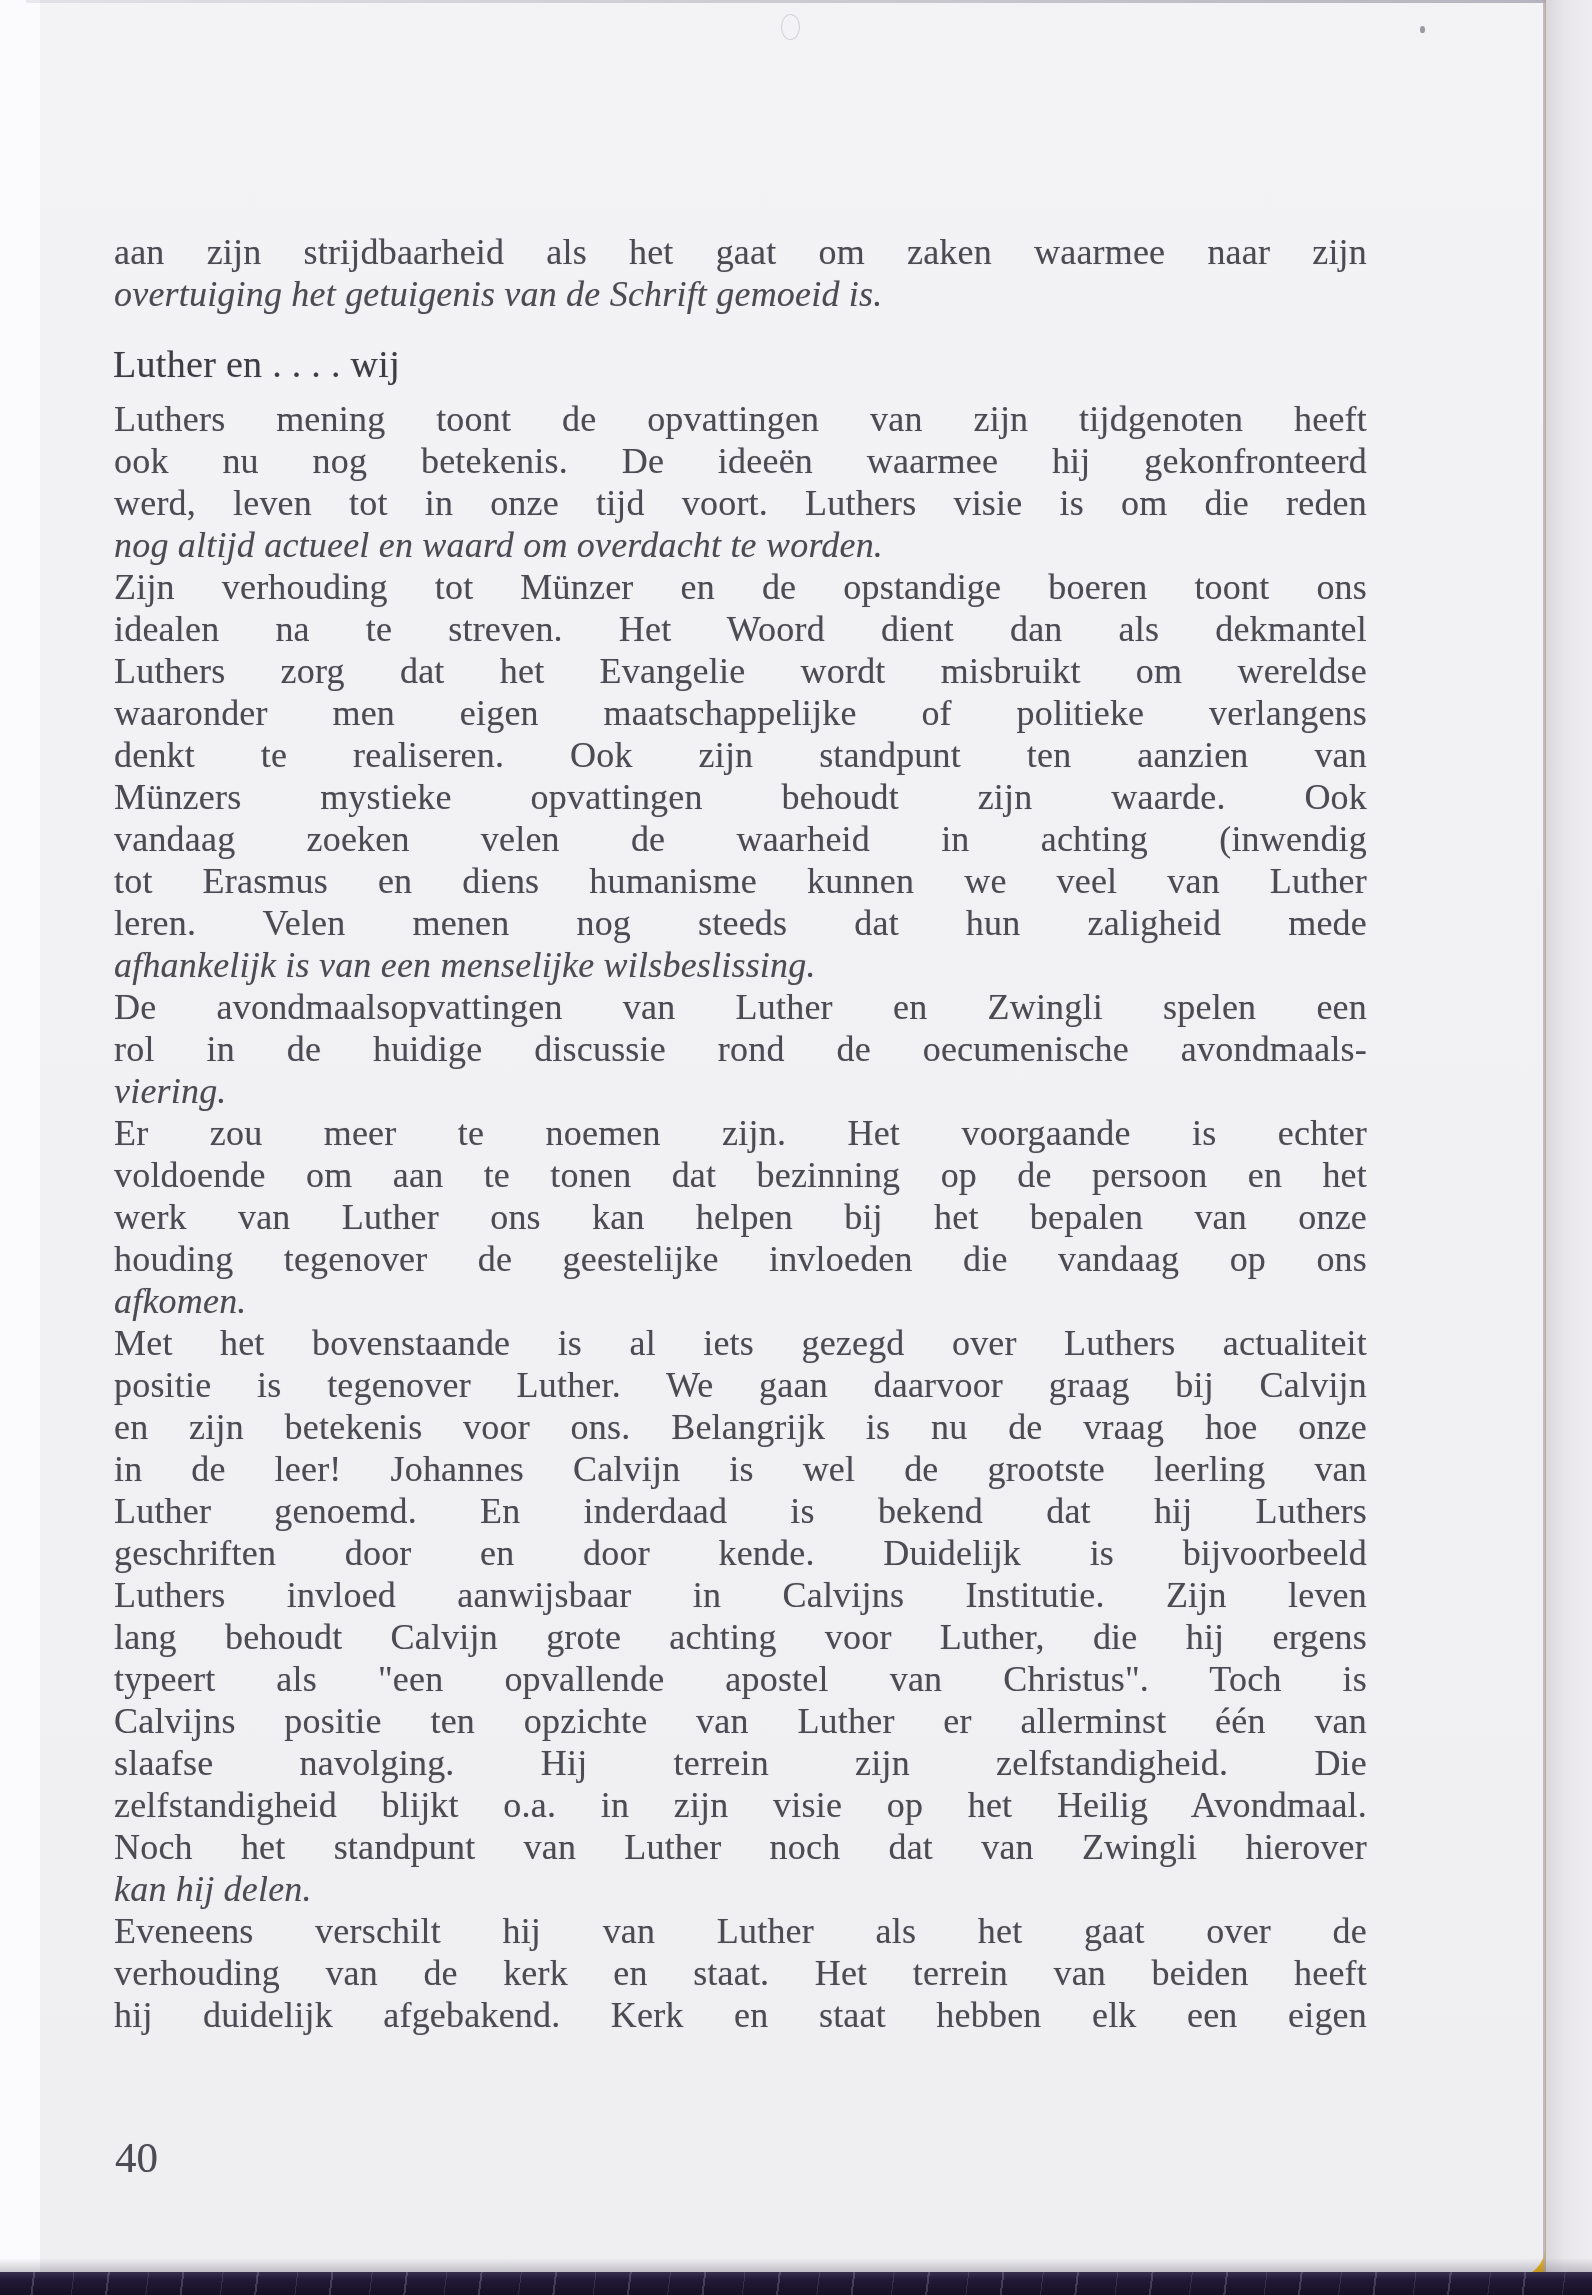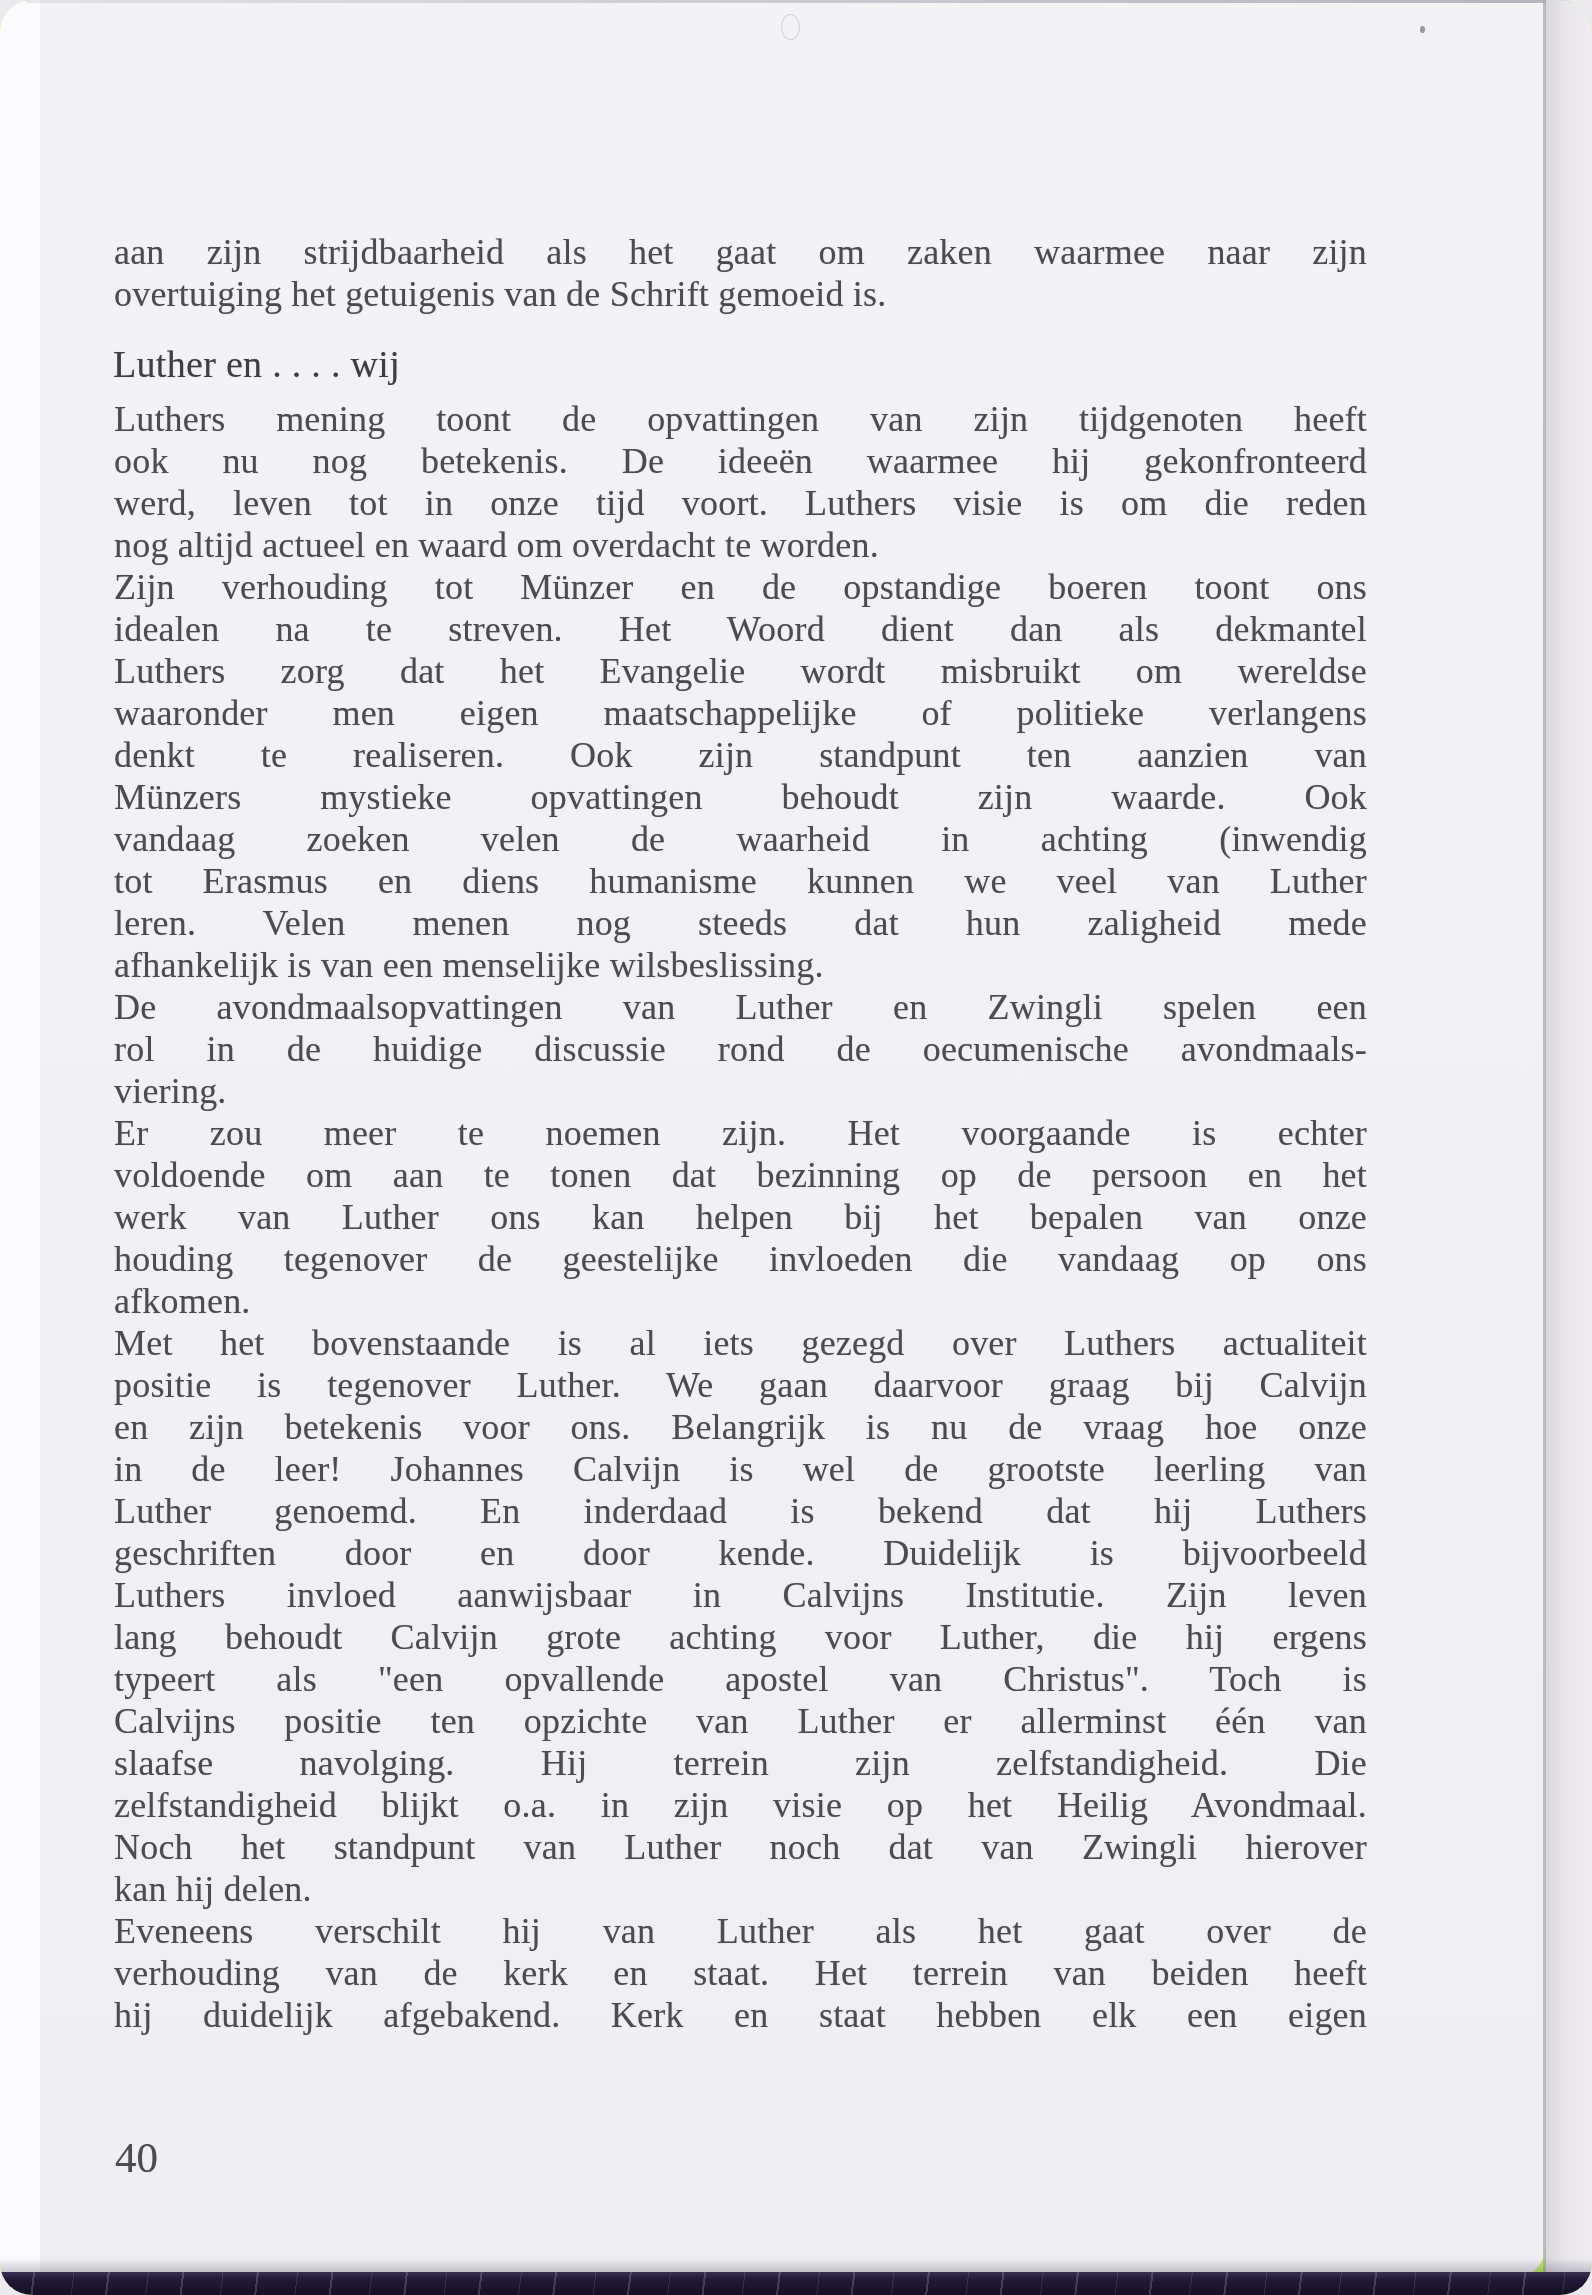--- a/index.html
+++ b/index.html
@@ -5,21 +5,21 @@
   * { margin:0; padding:0; box-sizing:border-box; }
   html, body { width:1592px; height:2295px; }
   body {
     font-family:"Liberation Serif","DejaVu Serif",serif;
     background:#eceaee;
     position:relative;
     overflow:hidden;
   }
   .scan {
     position:absolute; left:0; top:0; width:1592px; height:2295px;
-    background:#bef264; overflow:hidden;border-radius:32px;
+    background:#eab308; overflow:hidden;
   }
   .left-strip {
     position:absolute; left:0; top:0; width:40px; height:2295px;
     background:#fbfbfd;
   }
   .top-edge {
     position:absolute; left:26px; top:0; width:1566px; height:2.6px;
     background:linear-gradient(90deg, rgba(130,125,140,.15), rgba(95,90,110,.42));
   }
   .page {
@@ -45,21 +45,21 @@
   }
   .text-col { position:absolute; left:114px; width:1253px; }
   .intro   { top:231px; }
   .bodytxt { top:398px; }
   .line {
     font-size:36px; line-height:42px; color:#4c4b53;
     letter-spacing:0.2px;
     text-align:justify; text-align-last:justify; text-justify:inter-word;
     text-shadow:0 0 0.9px rgba(76,75,83,.35);
   }
-  .line.end { text-align-last:left; }
+  .line.end { text-align-last:left;font-style:italic; }
   .heading {
     position:absolute; left:113px; top:343px;
     font-size:38px; line-height:43px; font-weight:normal;
     color:#3e3d45; letter-spacing:0.3px;
     text-shadow:0 0 0.9px rgba(62,61,69,.4);
   }
   .pagenum {
     position:absolute; left:115px; top:2137px;
     font-size:43px; line-height:41px; color:#4c4b53;
     text-shadow:0 0 0.9px rgba(76,75,83,.35);

